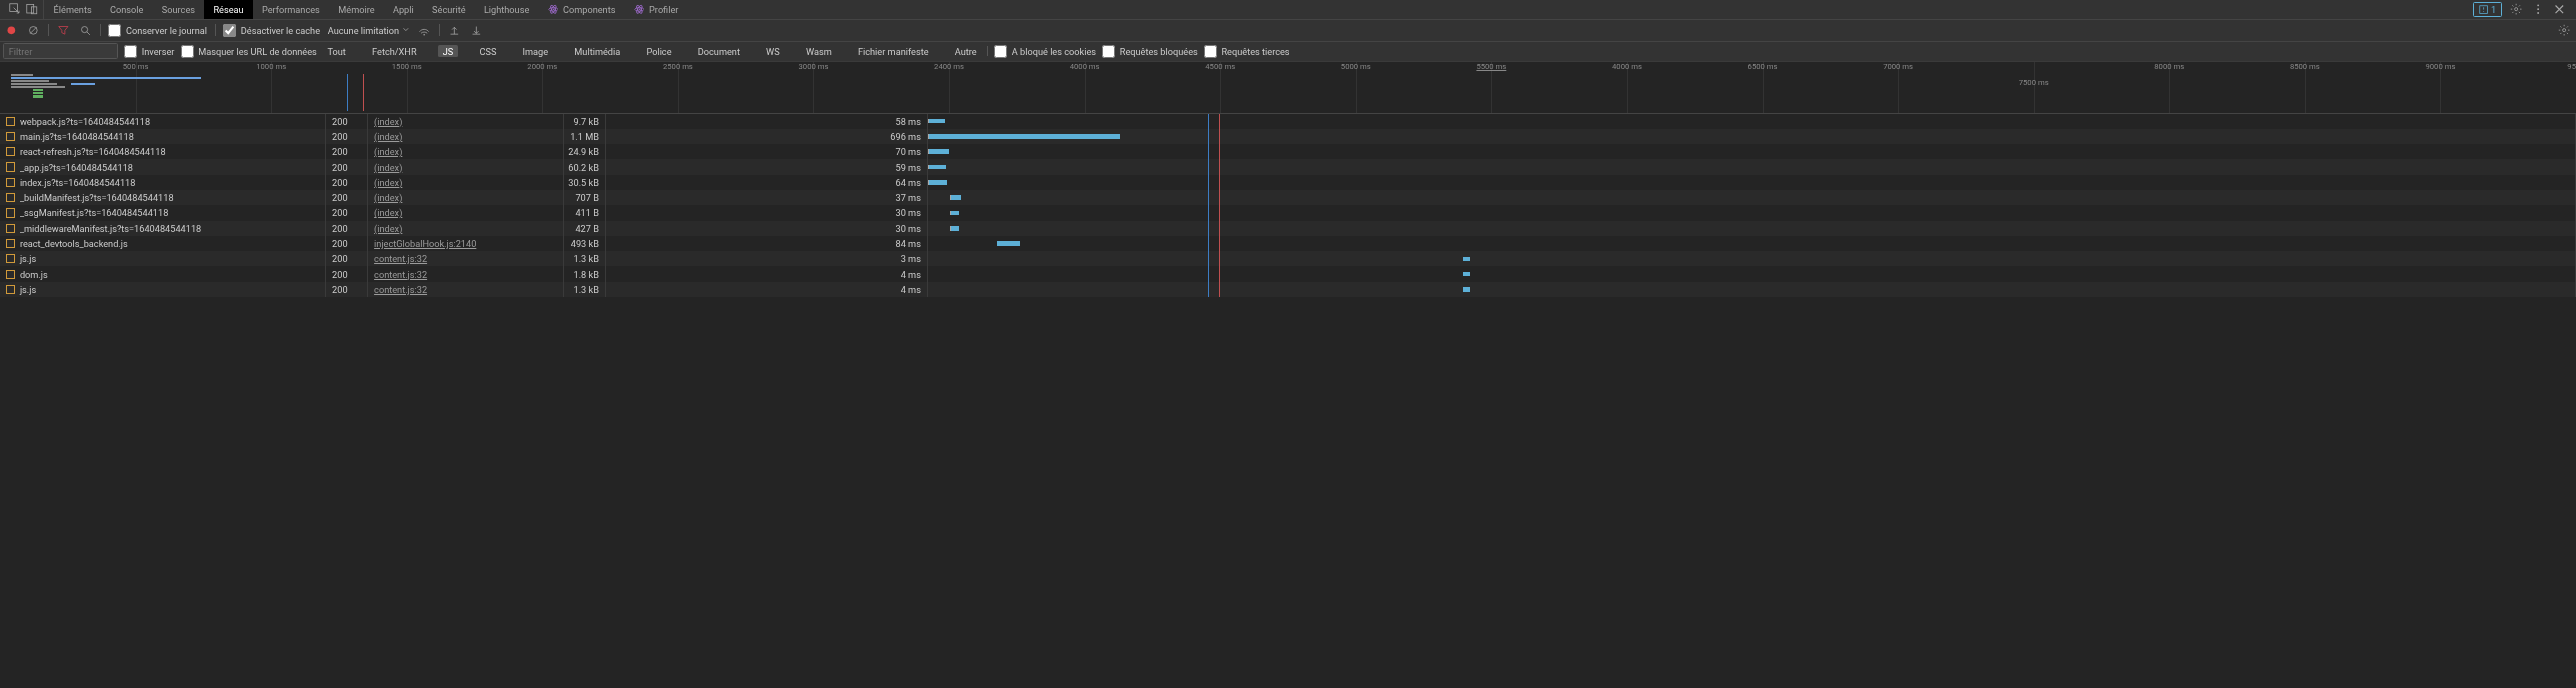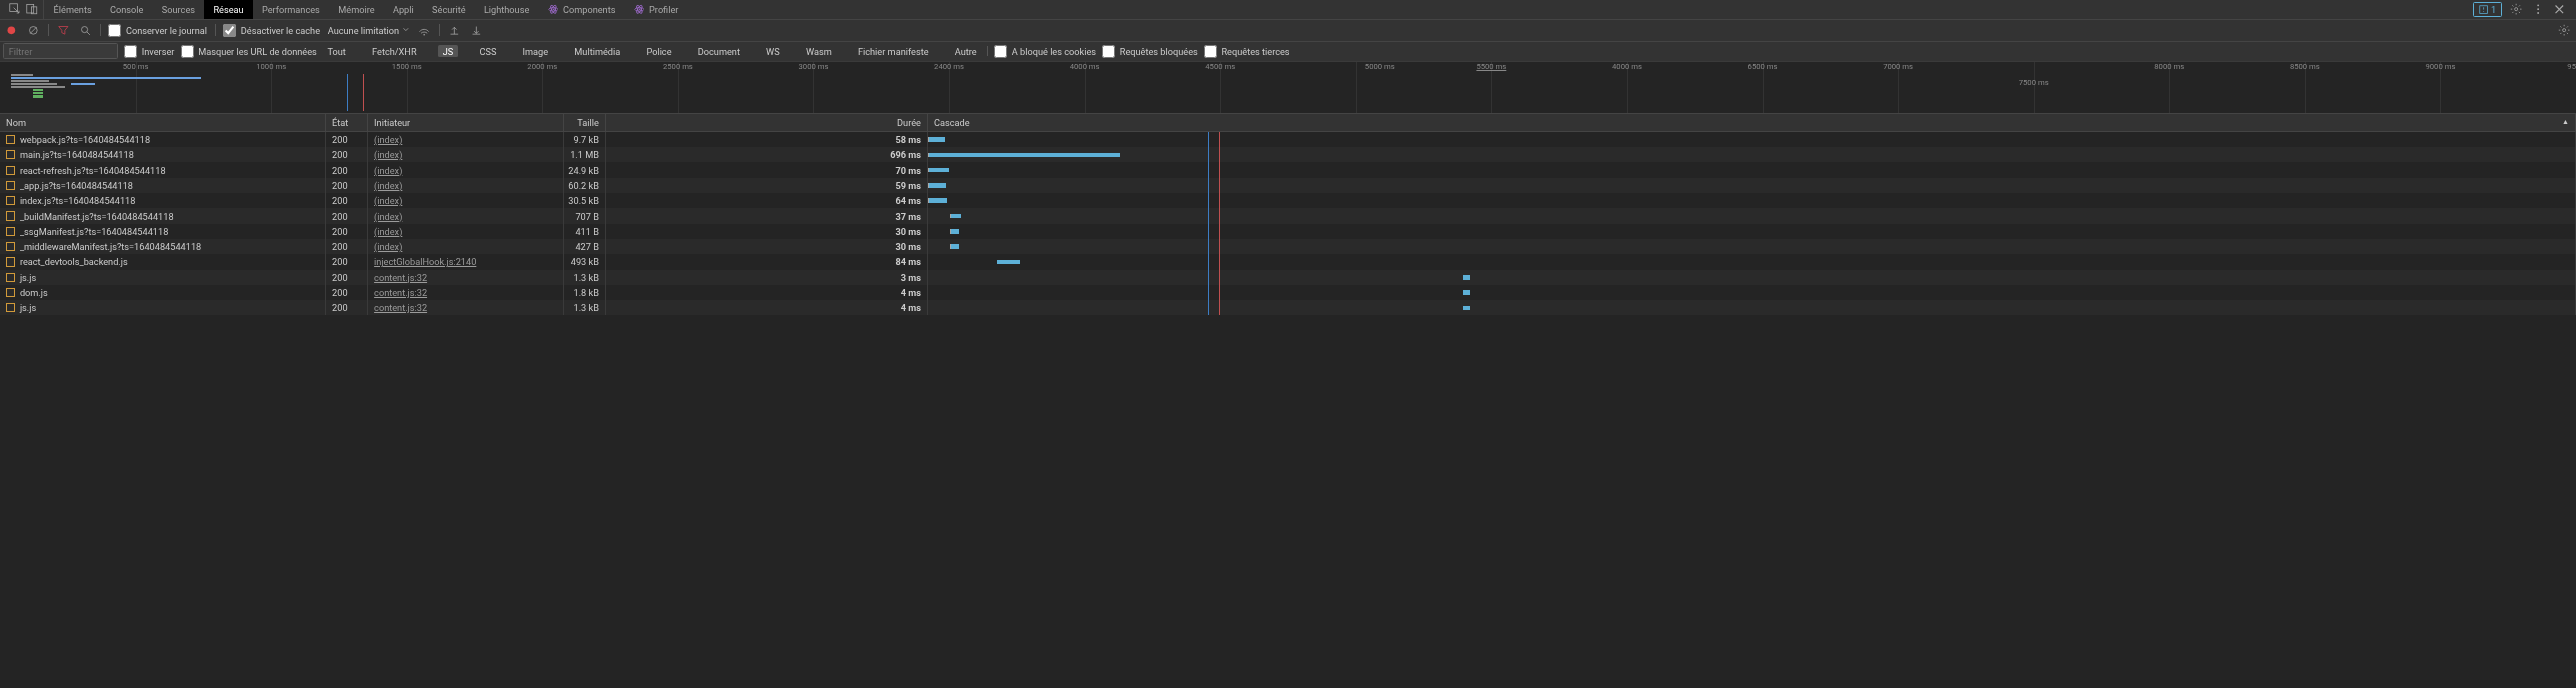--- a/index.html
+++ b/index.html
@@ -50,21 +50,21 @@
 .nettable-head { display: flex; height: 18.4px; background: #333; border-bottom: 0.8px solid #444; color: #ccc; }
 .nettable-head .th { display: flex; align-items: center; padding: 0 6.1px; border-right: 0.8px solid #444; font-weight: normal; }
 .nettable-body .row { display: flex; height: 15.3px; align-items: stretch; }
 .nettable-body .row:nth-child(odd) { background: #242424; }
 .nettable-body .row:nth-child(even) { background: #2a2a2a; }
 .nettable-body .td { display: flex; align-items: center; padding: 0 6.1px; border-right: 0.8px solid #3a3a3a; overflow: hidden; white-space: nowrap; text-overflow: ellipsis; }
 .col-name { flex: 0 0 326px; }
 .col-status { flex: 0 0 42px; }
 .col-init { flex: 0 0 196px; }
 .col-size { flex: 0 0 42px; justify-content: flex-end; }
-.col-dur { flex: 0 0 322px; justify-content: flex-end; font-weight: bold; }
+.col-dur { flex: 0 0 322px; justify-content: flex-end; }
 .col-wf { flex: 1; position: relative; padding: 0; }
 .sort-arrow { margin-left: auto; font-size: 7px; }
 .file-icon { width: 9.2px; height: 9.2px; margin-right: 4.6px; border: 0.8px solid #d19a3a; background: #2a2a2a; flex-shrink: 0; }
 .link { color: #9b9b9b; text-decoration: underline; cursor: pointer; }
 .wf-bar { position: absolute; height: 4.6px; top: 5.4px; background: #5db0d7; }
 .wf-bar.sub { background: #aaa; height: 4.6px; }
 .wf-vline { position: absolute; top: 0; bottom: 0; width: 0.8px; }
 .wf-vline.blue { background: #3d7dc4; }
 .wf-vline.red { background: #c05050; }
 
@@ -298,21 +298,21 @@
   <div class="overview-ticks" id="ov-ticks">
       <span class="tick" style="left: 5.26316%;">500 ms</span>
       <span class="tick" style="left: 10.5263%;">1000 ms</span>
       <span class="tick" style="left: 15.7895%;">1500 ms</span>
       <span class="tick" style="left: 21.0526%;">2000 ms</span>
       <span class="tick" style="left: 26.3158%;">2500 ms</span>
       <span class="tick" style="left: 31.5789%;">3000 ms</span>
       <span class="tick" style="left: 36.8421%;">2400 ms</span>
       <span class="tick" style="left: 42.1053%;">4000 ms</span>
       <span class="tick" style="left: 47.3684%;">4500 ms</span>
-      <span class="tick" style="left: 52.6316%; margin-left: 24px;">5000 ms</span>
+      <span class="tick" style="left: 52.6316%;">5000 ms</span>
       <span class="tick" style="left: 57.8947%; text-decoration: underline;">5500 ms</span>
       <span class="tick" style="left: 63.1579%;">4000 ms</span>
       <span class="tick" style="left: 68.4211%;">6500 ms</span>
       <span class="tick" style="left: 73.6842%;">7000 ms</span>
       <span class="tick" style="left: 78.9474%; margin-top: 16px;">7500 ms</span>
       <span class="tick" style="left: 84.2105%;">8000 ms</span>
       <span class="tick" style="left: 89.4737%;">8500 ms</span>
       <span class="tick" style="left: 94.7368%;">9000 ms</span>
       <span class="tick" style="left: 100%;">9500</span>
     </div>
@@ -326,41 +326,20 @@
       <div class="ov-bar green" style="left: 1.26316%; width: 0.421053%; top: 15.3px;"></div>
       <div class="ov-bar green" style="left: 1.26316%; width: 0.421053%; top: 18.4px;"></div>
       <div class="ov-bar green" style="left: 1.26316%; width: 0.421053%; top: 21.5px;"></div>
       <div class="ov-bar " style="left: 2.73684%; width: 0.947368%; top: 9.2px;"></div>
       <div class="ov-vline blue" style="left: 13.4737%;"></div>
       <div class="ov-vline red" style="left: 14.1053%;"></div>
     </div>
 </div>
 
 <div class="nettable">
-  <div class="nettable-head">
-    <div class="th col-name">
-        <span>Nom</span>
-      </div>
-    <div class="th col-status">
-        <span>État</span>
-      </div>
-    <div class="th col-init">
-        <span>Initiateur</span>
-      </div>
-    <div class="th col-size">
-        <span>Taille</span>
-      </div>
-    <div class="th col-dur">
-        <span>Durée</span>
-      </div>
-    <div class="th col-wf" style="padding:0 6.1px;">
-        <span>Cascade</span>
-        <span class="sort-arrow">▲</span>
-      </div>
-  </div>
   <div class="nettable-body" id="tbody">
       <div class="row">
         <div class="td col-name">
           <span class="file-icon"></span>
           <span>webpack.js?ts=1640484544118</span>
         </div>
         <div class="td col-status">200</div>
         <div class="td col-init">
           <span class="link">(index)</span>
         </div>

